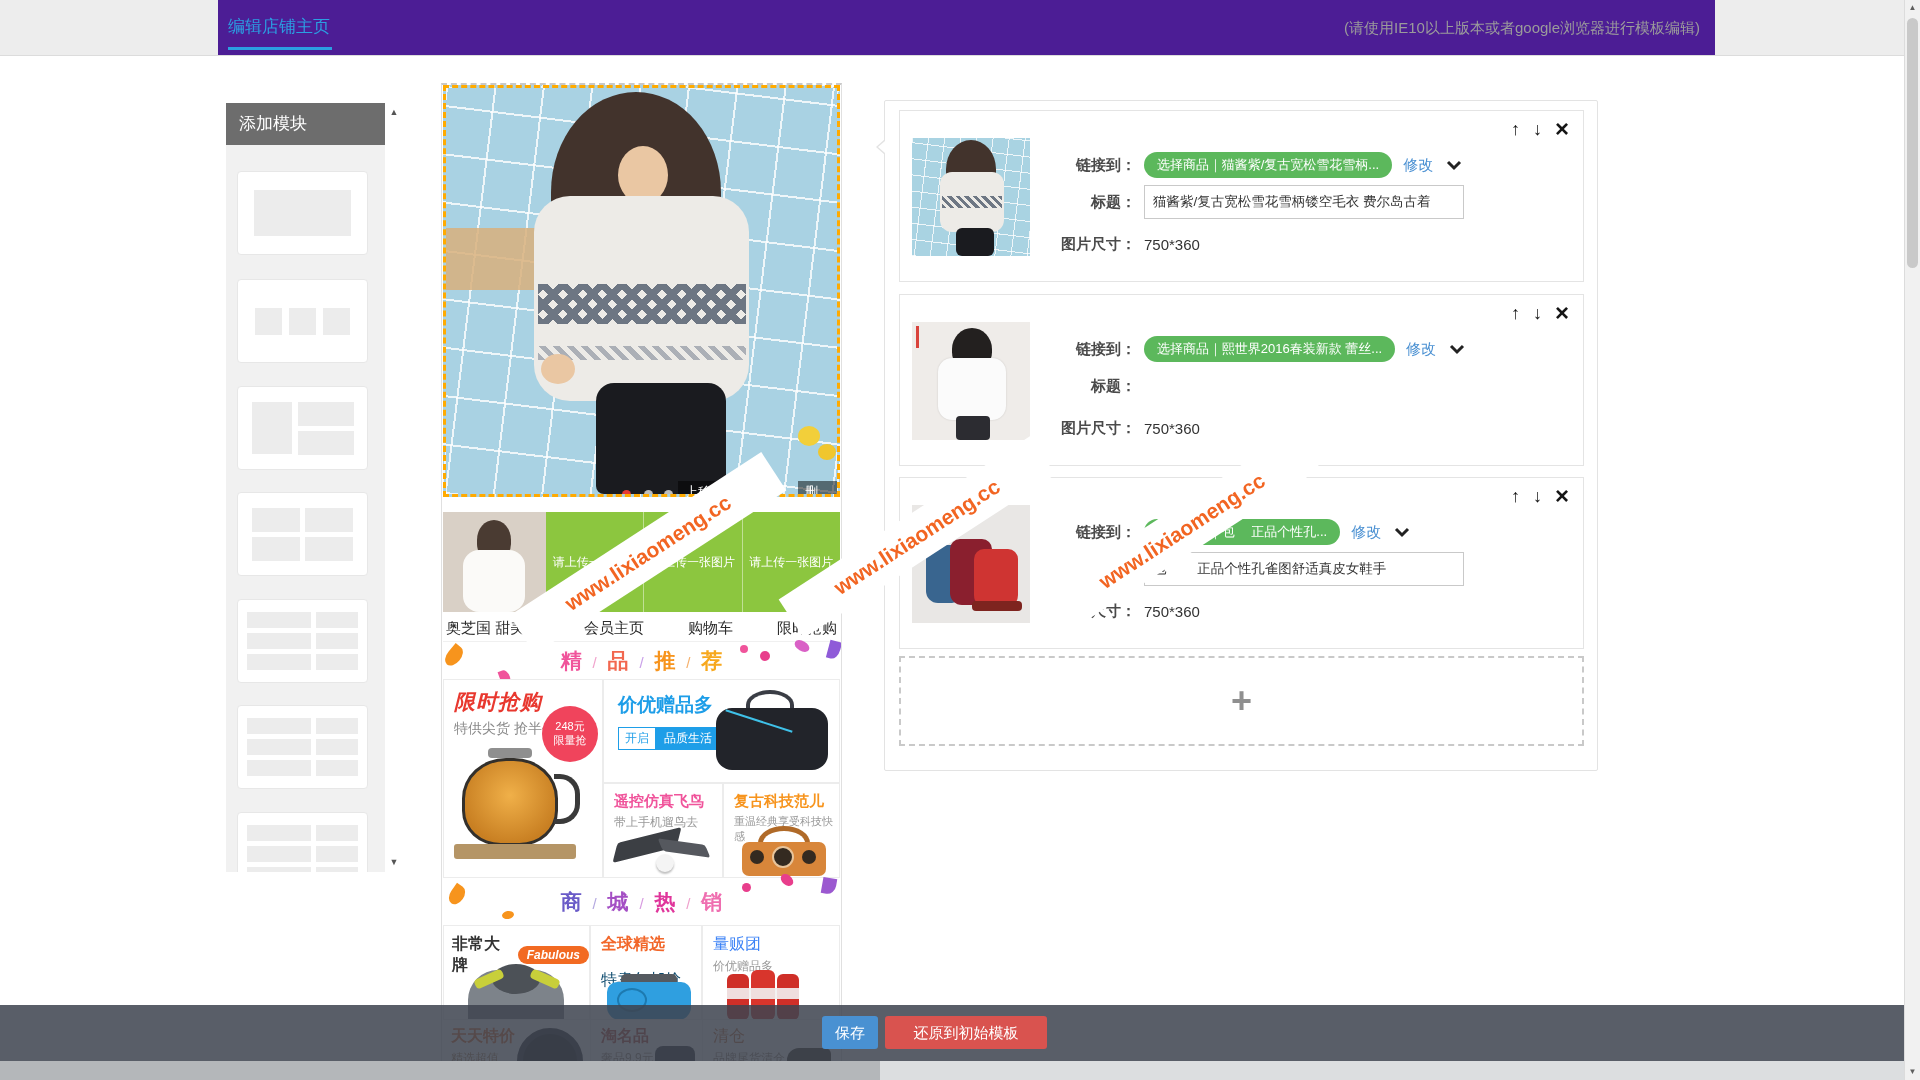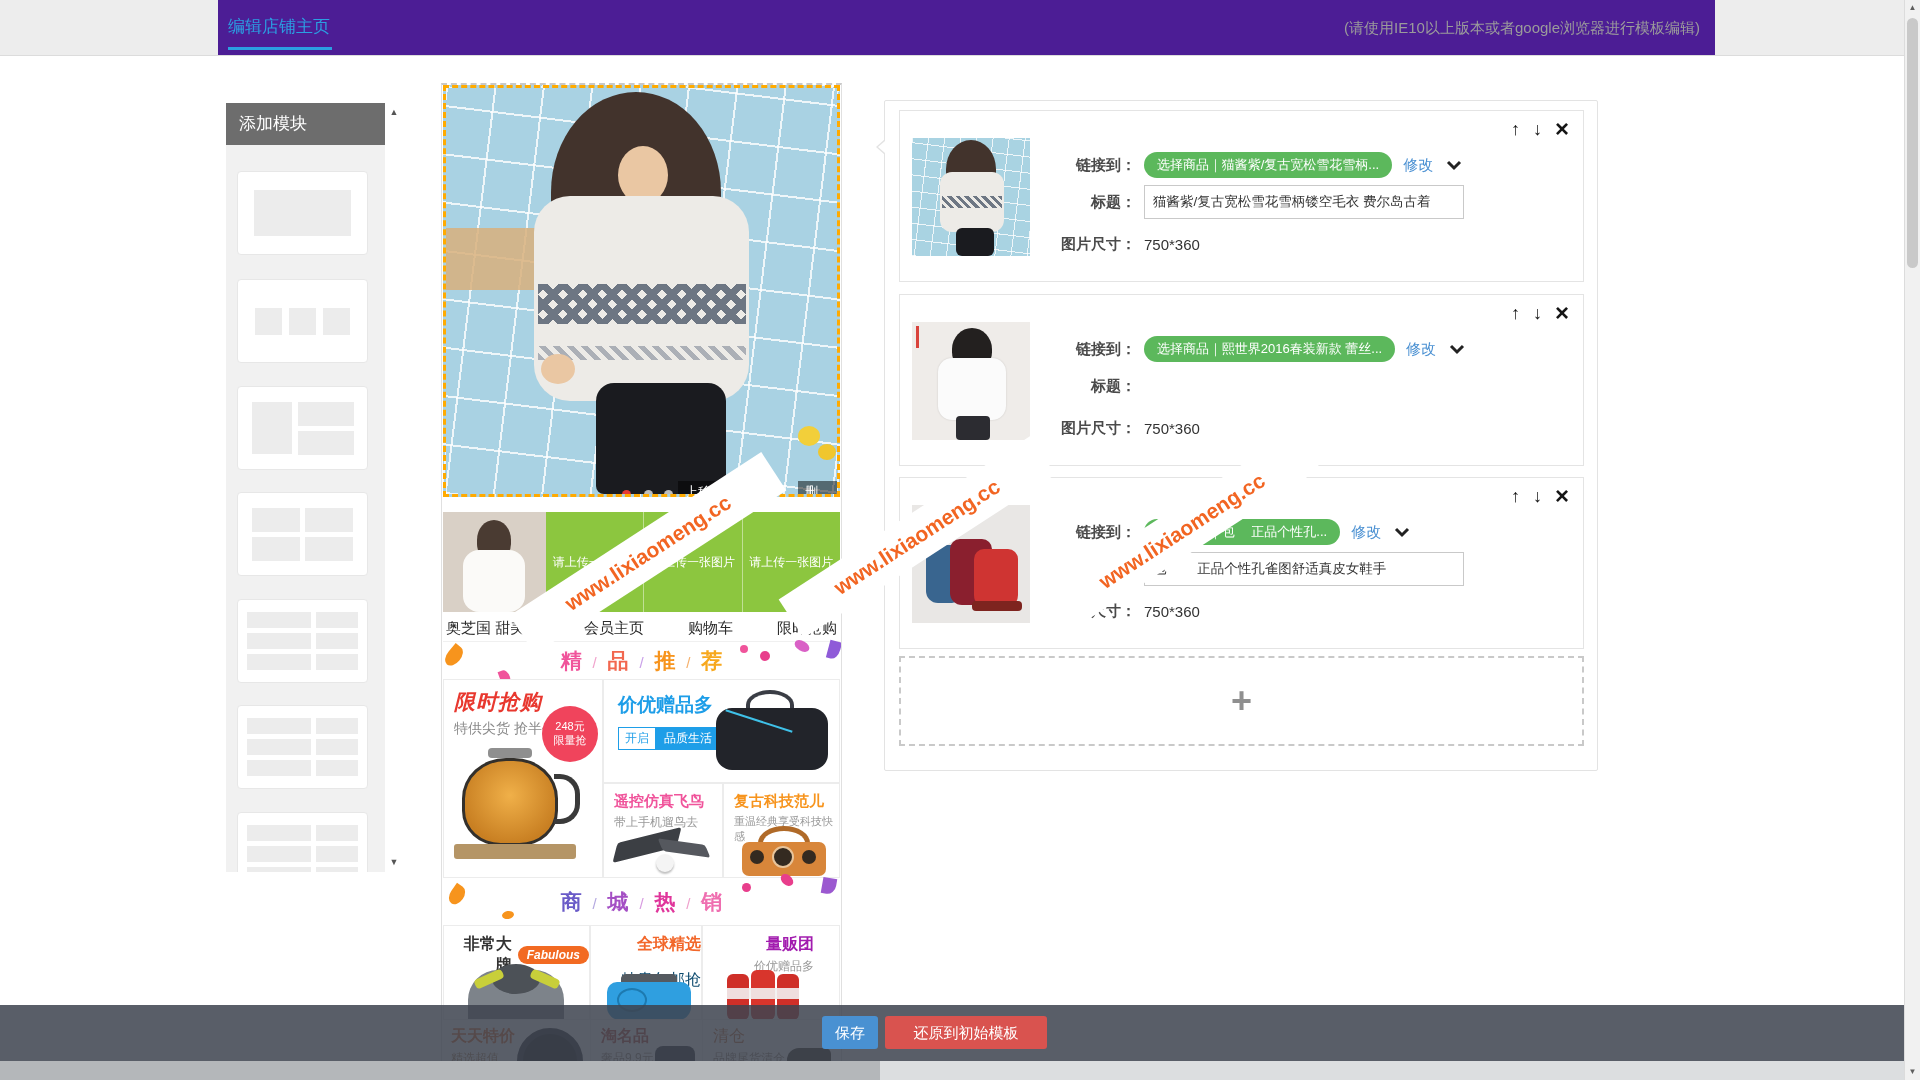--- a/index.html
+++ b/index.html
@@ -38,21 +38,21 @@
   .g-slot{flex:1;display:flex;align-items:center;justify-content:center;color:#fff;font-size:12px;
           border-left:1px solid rgba(255,255,255,.45);}
   .nav-row{position:absolute;left:1px;top:531px;width:397px;height:26px;background:#fff;border-bottom:1px solid #f0f0f0;
            display:flex;justify-content:space-between;align-items:center;font-size:15px;color:#2b2b2b;padding:0 3px;box-sizing:border-box;}
   .sec-head{position:absolute;left:1px;width:397px;text-align:center;font-size:21px;font-weight:700;}
   .sec-head .sep{font-size:15px;font-weight:400;margin:0 5px;}
   .promo{position:absolute;left:1px;top:594px;width:397px;height:199px;}
   .pcell{position:absolute;border:1px solid #ececec;box-sizing:border-box;background:#fff;overflow:hidden;}
   .drop{position:absolute;}
   .hot{position:absolute;left:1px;top:840px;width:397px;height:95px;overflow:hidden;}
-  .hcell{position:absolute;top:0;height:95px;border:1px solid #ececec;box-sizing:border-box;background:#fff;overflow:hidden;text-align:right;}
+  .hcell{position:absolute;top:0;height:95px;border:1px solid #ececec;box-sizing:border-box;background:#fff;overflow:hidden;}
   .brow{position:absolute;left:1px;top:935px;width:397px;height:62px;overflow:hidden;}
   .bcell{position:absolute;top:0;height:62px;border-left:1px solid #ececec;box-sizing:border-box;overflow:hidden;}
   
   .panel{position:absolute;left:884px;top:100px;width:714px;height:671px;background:#fff;border:1px solid #e3e3e3;
          border-radius:2px;box-sizing:border-box;}
   .notch-outer{position:absolute;left:-9px;top:38px;width:0;height:0;border-top:8px solid transparent;
                border-bottom:8px solid transparent;border-right:9px solid #e3e3e3;}
   .notch-inner{position:absolute;left:-7px;top:40px;width:0;height:0;border-top:6px solid transparent;
                border-bottom:6px solid transparent;border-right:7px solid #ffffff;}
   .pcard{position:absolute;left:14px;width:685px;height:172px;background:#fff;border:1px solid #e4e4e4;box-sizing:border-box;}
@@ -303,21 +303,21 @@
         <div class="abs" style="left:86px;top:48px;width:30px;height:10px;background:#c8cf3a;transform:rotate(24deg);border-radius:4px;"></div>
       </div>
       <div class="hcell" style="left:147px;width:112px;">
         <div style="margin:8px 0 8px 10px;font-size:16px;font-weight:700;color:#f2672a;">全球精选</div>
         <div style="margin:15px 0 0 10px;font-size:16px;color:#0c4a6e;">特卖包邮抢</div>
         <div class="abs" style="left:30px;top:48px;width:56px;height:12px;background:#555a60;border-radius:5px 5px 0 0;"></div>
         <div class="abs" style="left:16px;top:56px;width:84px;height:38px;background:#2f9fe0;border-radius:10px 10px 13px 13px;"></div>
         <div class="abs" style="left:26px;top:62px;width:26px;height:20px;border:2px solid #1d7ab0;border-radius:50%;"></div>
       </div>
       <div class="hcell" style="left:259px;width:113px;">
-        <div style="margin:8px 0 0 10px;font-size:16px;font-weight:700;color:#a21caf;">量贩团</div>
+        <div style="margin:8px 0 0 10px;font-size:16px;font-weight:400;color:#3b82f6;">量贩团</div>
         <div style="margin:3px 0 0 10px;font-size:12px;color:#999;">价优赠品多</div>
         <div class="abs" style="left:24px;top:48px;width:22px;height:46px;background:#cf2f28;border-radius:6px;"></div>
         <div class="abs" style="left:48px;top:44px;width:24px;height:50px;background:#d8352c;border-radius:6px;"></div>
         <div class="abs" style="left:74px;top:48px;width:22px;height:46px;background:#cf2f28;border-radius:6px;"></div>
         <div class="abs" style="left:24px;top:62px;width:72px;height:11px;background:#f2f2f2;opacity:.9;"></div>
       </div>
       <div class="hcell" style="left:371px;width:26px;border-left:none;"></div>
     </div>
 
     <div class="brow">

